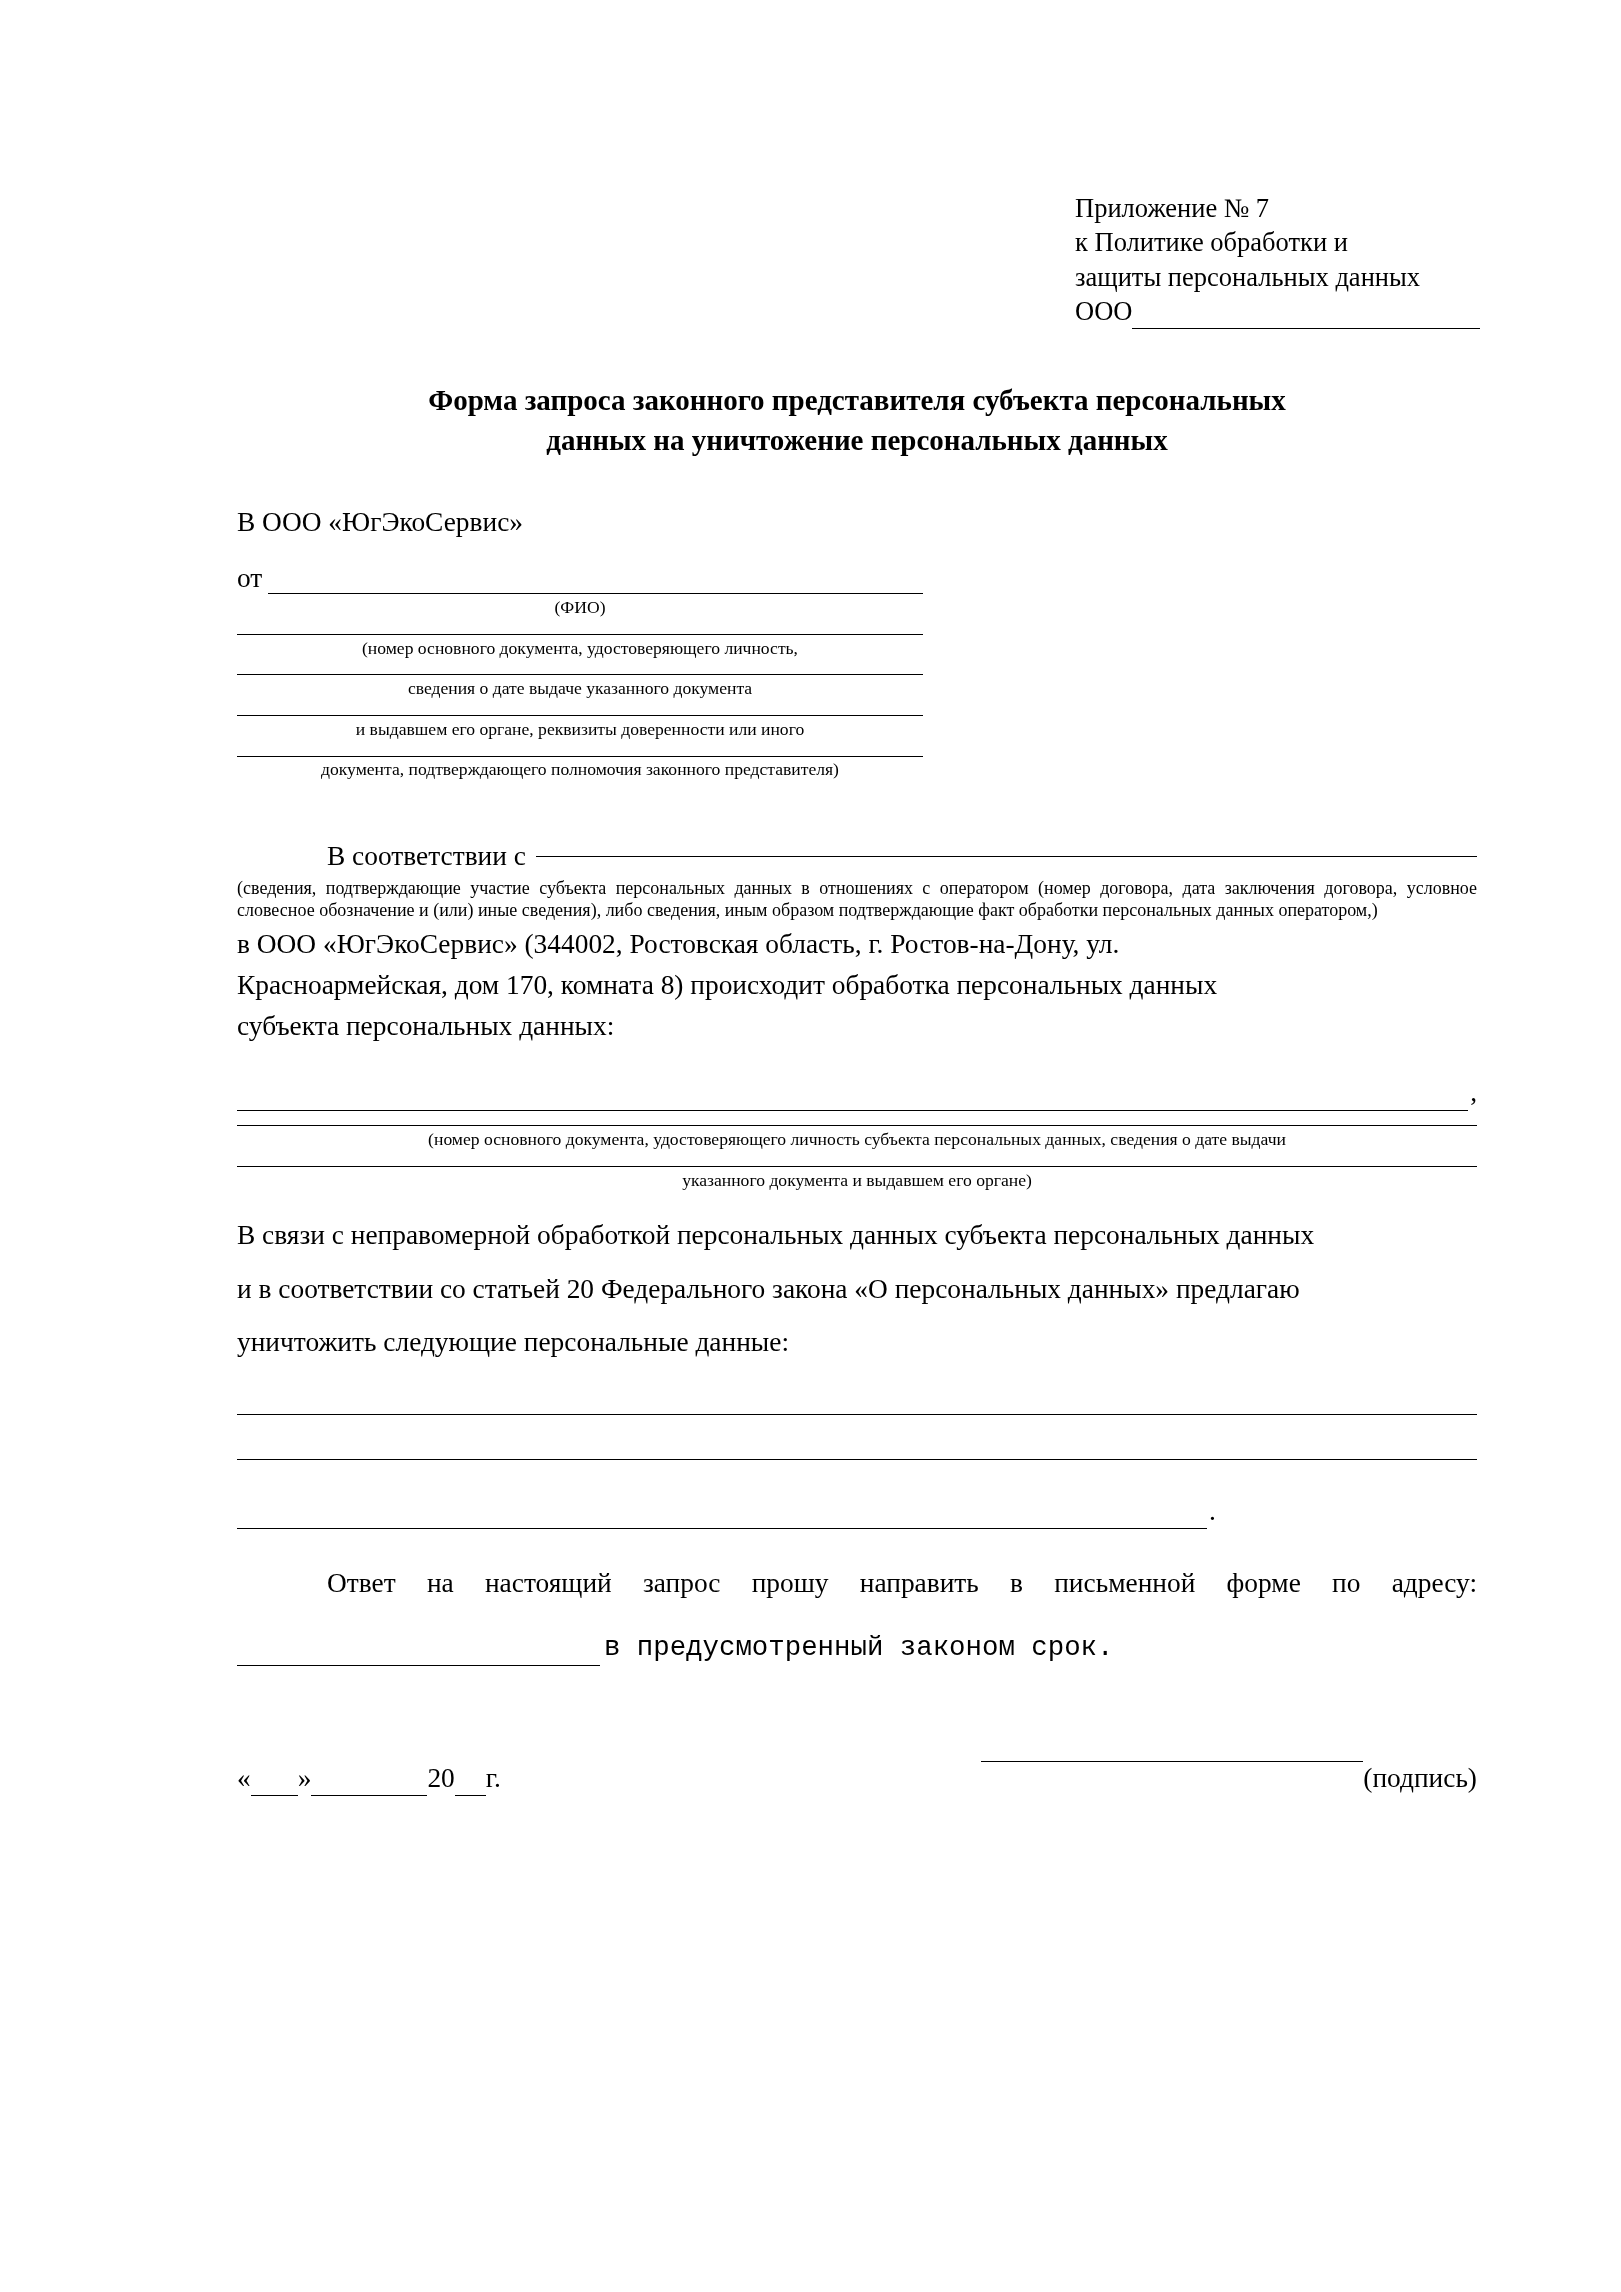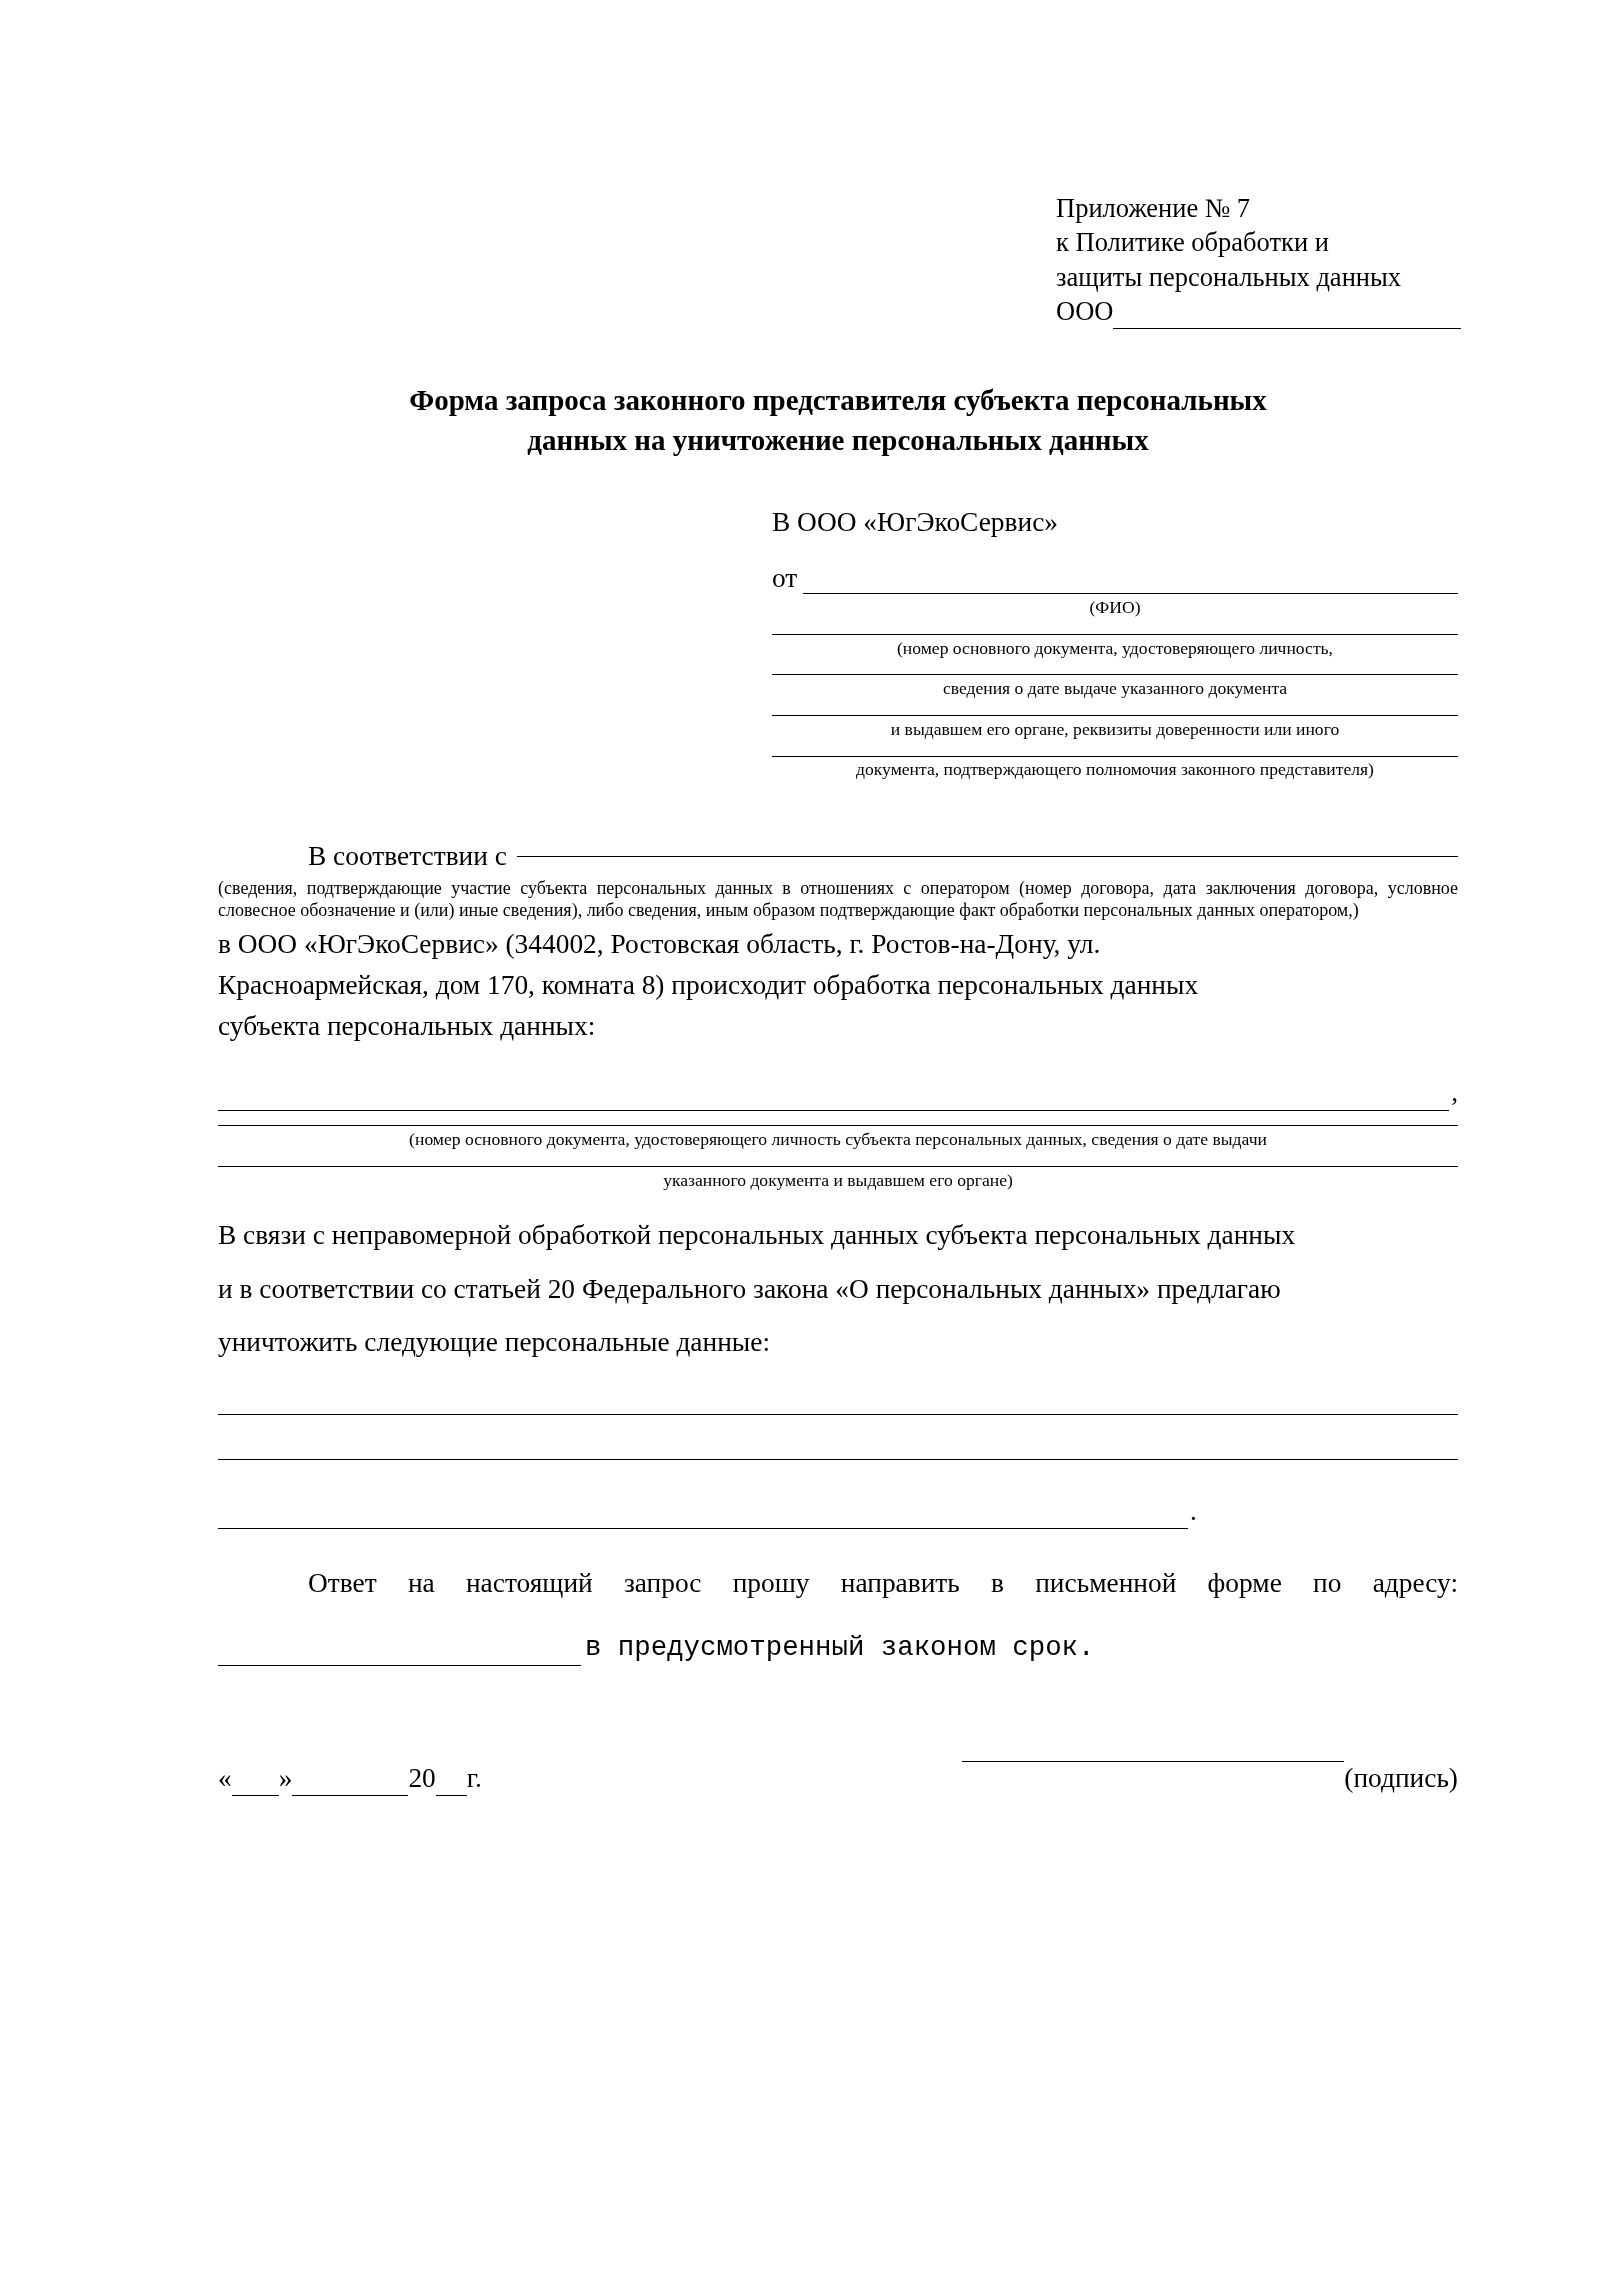--- a/index.html
+++ b/index.html
@@ -12,21 +12,21 @@
     width: 1621px;
     height: 2293px;
     background: #ffffff;
     font-family: "Liberation Serif", serif;
     color: #000000;
     box-sizing: border-box;
     padding: 0;
   }
   .content {
     position: absolute;
-    left: 218px;
+    left: 237px;
     top: 191px;
     width: 1240px;
   }
 
   
   .appendix {
     margin-left: 838px;
     font-size: 26.5px;
     line-height: 1.30;
     white-space: nowrap;
@@ -46,21 +46,20 @@
     text-align: center;
     font-weight: bold;
     font-size: 29px;
     line-height: 1.38;
     padding: 0 17.6px;
   }
 
   
   .addressee {
     margin-top: 47px;
-    margin-left: 554px;
     width: 686px;
     font-size: 27.4px;
   }
   .addressee .to-line {
     margin-bottom: 25.5px;
   }
   .from-row {
     display: flex;
     align-items: flex-end;
   }

